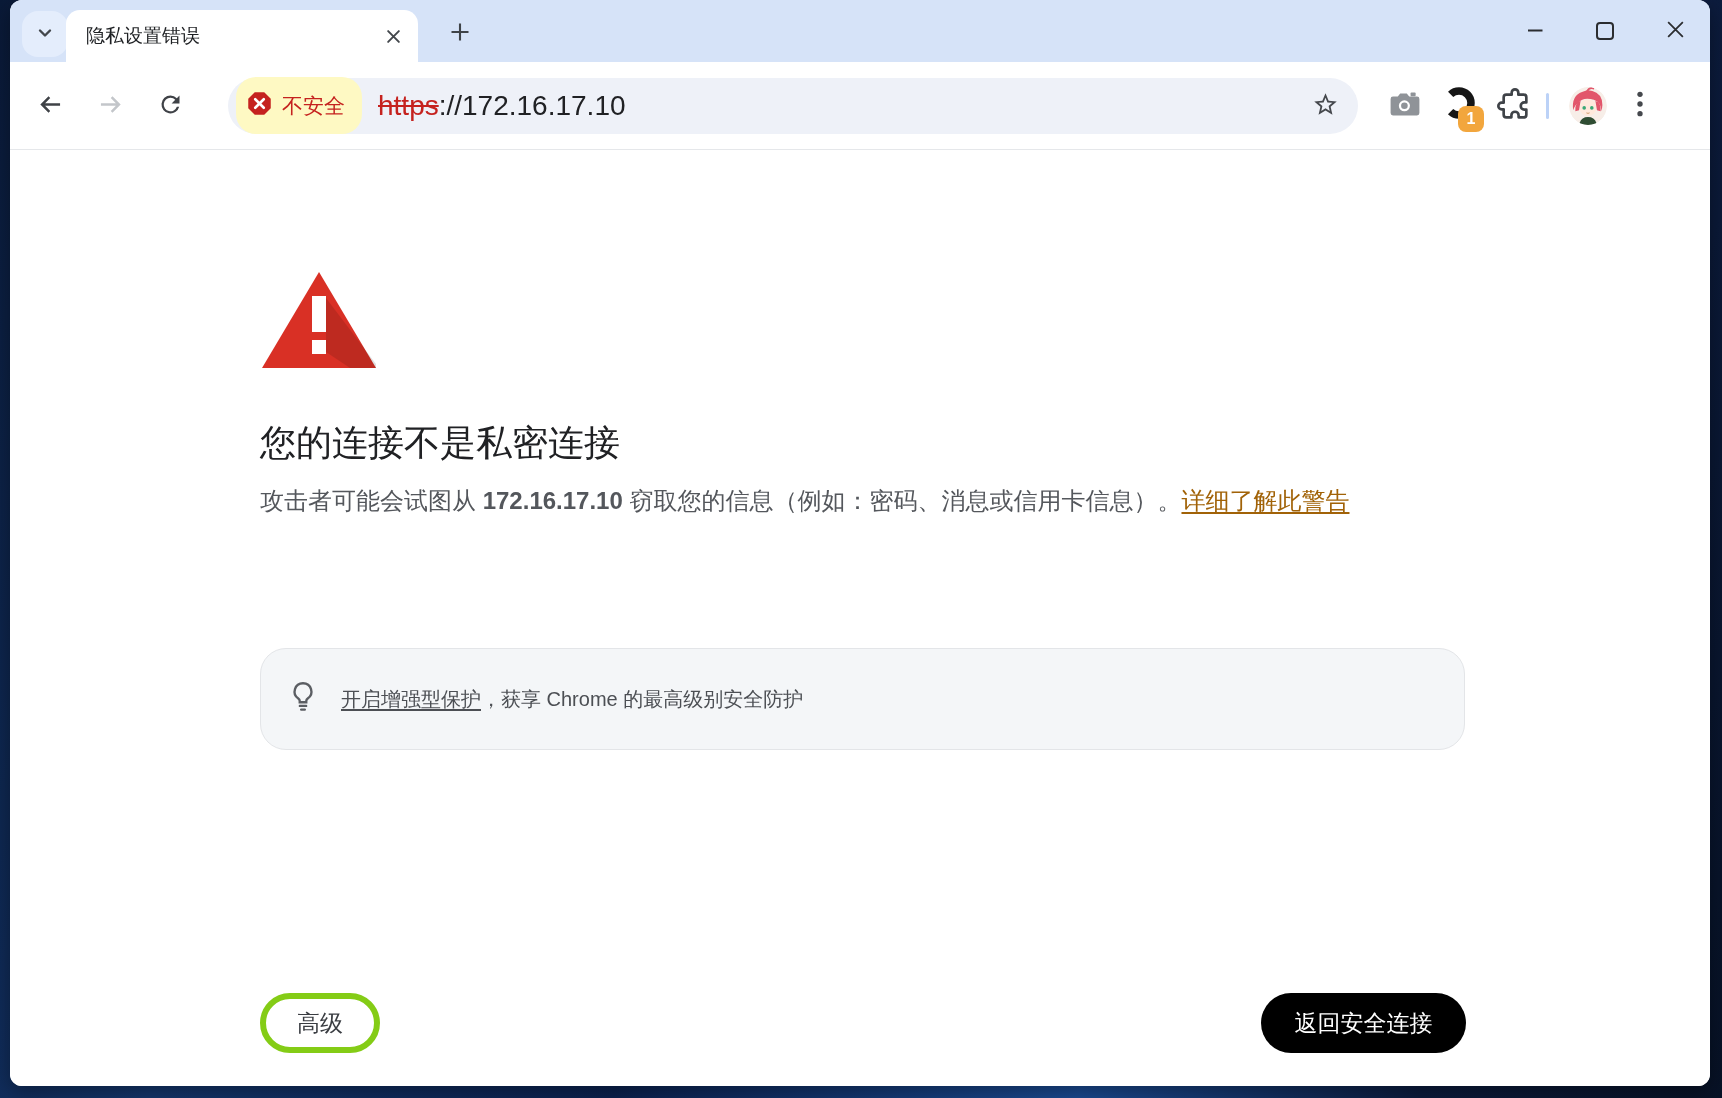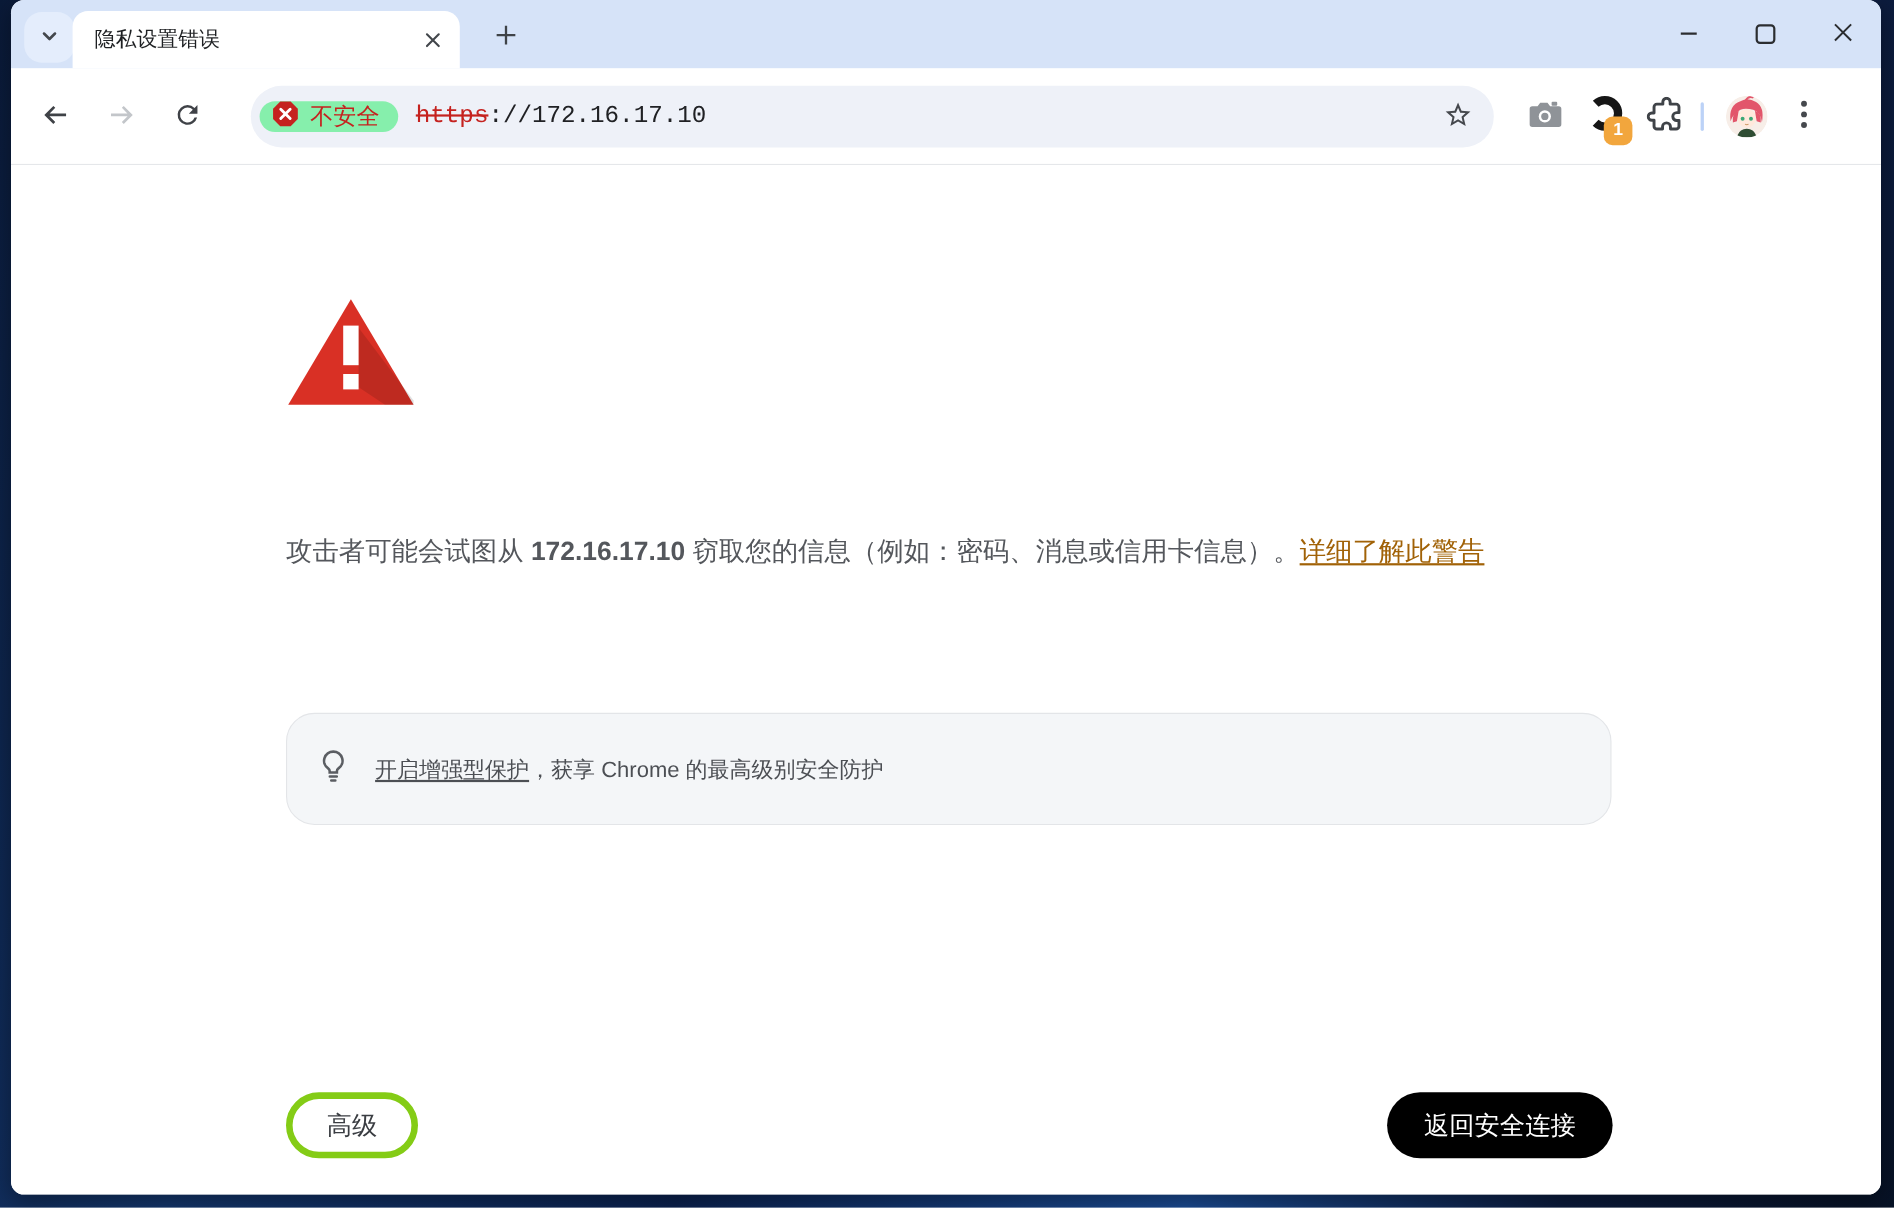--- a/index.html
+++ b/index.html
@@ -23,24 +23,24 @@
   .win-btn{width:70px;height:62px;border:none;background:transparent;display:flex;align-items:center;justify-content:center;cursor:pointer;}
   .max-glyph{width:14px;height:14px;border:2px solid #2b2d30;border-radius:4px;}
 
   
   .toolbar{position:absolute;top:62px;left:0;right:0;height:88px;background:#fff;border-bottom:1px solid #e5e7ea;
     display:flex;align-items:center;padding:0 12px;box-sizing:border-box;}
   .nav-btn{width:48px;height:48px;border:none;background:transparent;border-radius:50%;
     display:flex;align-items:center;justify-content:center;margin-right:12px;cursor:pointer;}
   .urlbar{width:1130px;height:56px;margin-left:22px;border-radius:28px;background:#eef1f8;
     display:flex;align-items:center;padding:0 14px 0 8px;box-sizing:border-box;cursor:text;}
-  .chip{height:28px;background:#86efac;border-radius:20px;display:flex;align-items:center;gap:9px;
+  .chip{height:57px;background:#fef9c3;border-radius:20px;display:flex;align-items:center;gap:9px;
     padding:0 17px 0 10px;margin-right:16px;cursor:pointer;}
   .chip-label{color:#c5221f;font-size:21px;white-space:nowrap;}
-  .url{font-size:22px;color:#202124;white-space:nowrap;font-family:Liberation Mono, monospace;}
+  .url{font-size:28px;color:#202124;white-space:nowrap;}
   .url .scheme{color:#c5221f;text-decoration:line-through;}
   .star-btn{margin-left:auto;width:38px;height:38px;border:none;background:transparent;
     display:flex;align-items:center;justify-content:center;cursor:pointer;}
   .tool-ic{width:46px;height:46px;border:none;background:transparent;display:flex;align-items:center;
     justify-content:center;margin-left:8px;cursor:pointer;position:relative;border-radius:50%;}
   .ext-badge{position:absolute;right:-2px;bottom:-3px;width:26px;height:26px;border-radius:8px;background:#f2a63d;
     color:#fff;font-size:16px;font-weight:bold;display:flex;align-items:center;justify-content:center;}
   .vsep{width:3px;height:26px;border-radius:2px;background:#bcd2f7;margin:0 10px;}
   .avatar-btn{width:40px;height:40px;border:none;background:transparent;padding:0;margin-left:10px;cursor:pointer;}
   .avatar-wrap{width:38px;height:38px;border-radius:50%;overflow:hidden;display:block;}
@@ -214,20 +214,21 @@
     <div class="content">
       <div class="warn-tri">
         <svg width="118" height="100" viewBox="0 0 118 100">
           <polygon points="59,2 116,98 2,98" fill="#d93025"></polygon>
           <polygon points="66,28 116,94 116,98 90,98 66,82" fill="#000" opacity="0.12"></polygon>
           <rect x="52" y="26" width="14" height="36" fill="#fff"></rect>
           <rect x="52" y="70" width="14" height="14" fill="#fff"></rect>
         </svg>
       </div>
 
+      <h1 class="heading">您的连接不是私密连接</h1>
 
       <div class="para"><span>攻击者可能会试图从 </span><b>172.16.17.10</b><span> 窃取您的信息（例如：密码、消息或信用卡信息）。</span><span class="learn-more">详细了解此警告</span></div>
 
 
       <div class="tipbox">
         <span>
           <svg width="32" height="34" viewBox="0 0 24 26">
               <path d="M12 2.5a6.4 6.4 0 0 0-3.6 11.7c.65.46 1.1 1.15 1.1 1.95v.85h5v-.85c0-.8.45-1.49 1.1-1.95A6.4 6.4 0 0 0 12 2.5z" fill="none" stroke="#5b5e63" stroke-width="1.8"></path>
               <path d="M9.6 19.8h4.8M10.6 22.6h2.8" stroke="#5b5e63" stroke-width="1.8" stroke-linecap="round"></path>
             </svg>

